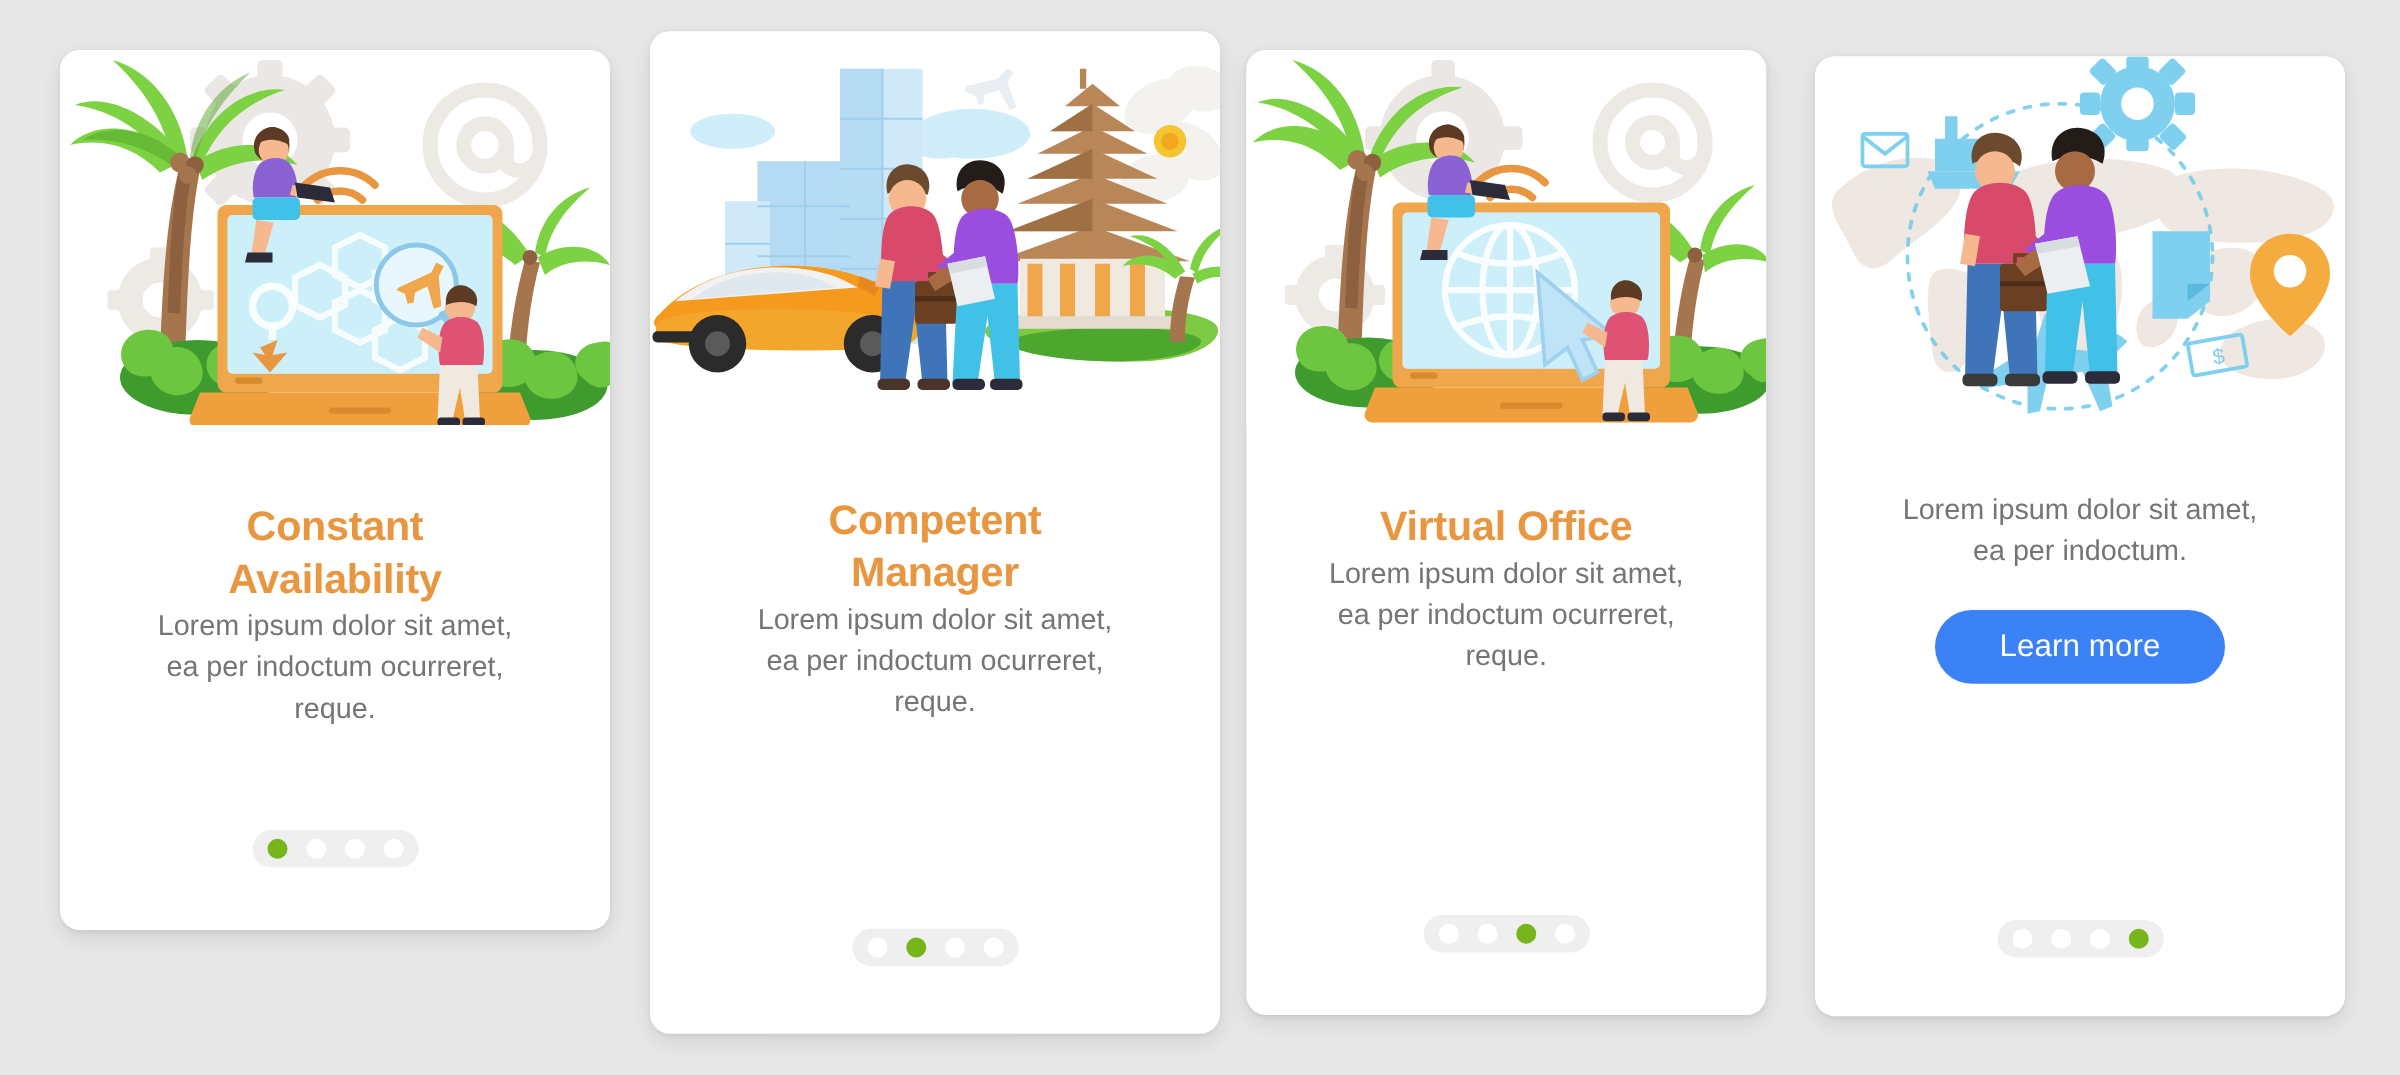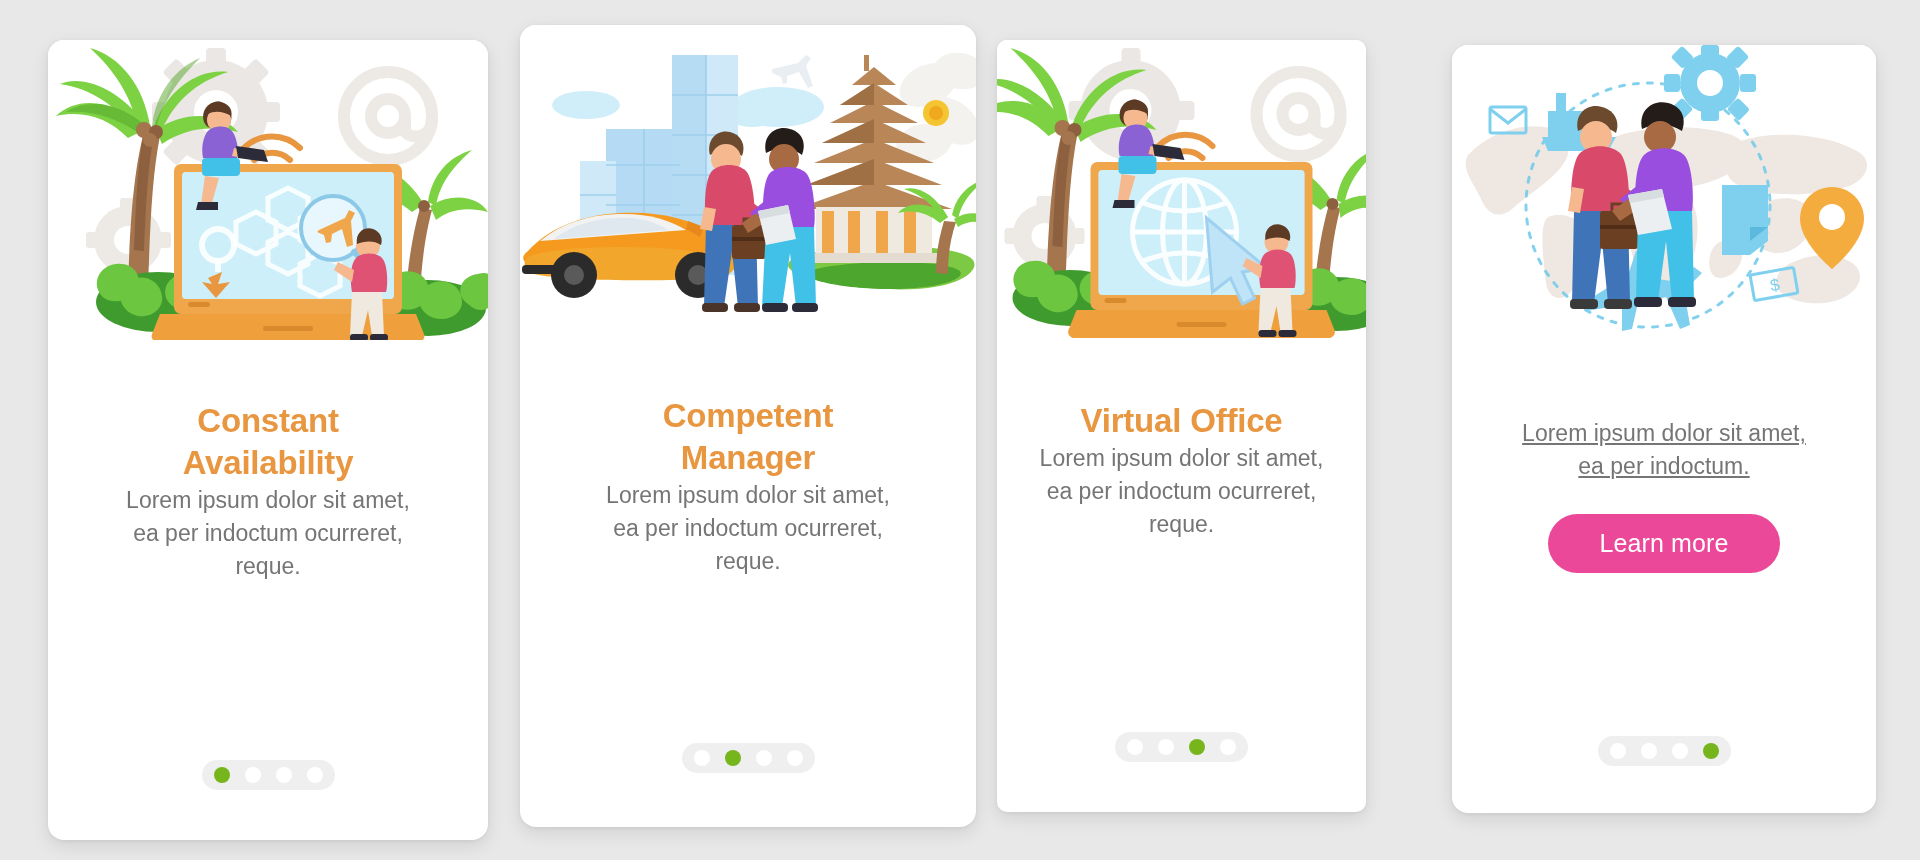--- a/index.html
+++ b/index.html
@@ -14,23 +14,23 @@
   .card {
     position: absolute;
     background: #ffffff;
     border-radius: 16px;
     box-shadow: 0 6px 18px rgba(0,0,0,0.10), 0 1px 4px rgba(0,0,0,0.06);
     overflow: hidden;
     display: flex;
     flex-direction: column;
   }
   
-  .card.c1 { left: 48px;   top: 40px;  width: 440px; height: 800px; }
+  .card.c1 { left: 48px;   top: 40px;  width: 440px; height: 704px; }
   .card.c2 { left: 520px;  top: 25px;  width: 456px; height: 802px; }
-  .card.c3 { left: 997px;  top: 40px;  width: 369px; height: 772px; border-radius: 10px; }
+  .card.c3 { left: 997px;  top: 40px;  width: 416px; height: 772px; }
   .card.c4 { left: 1452px; top: 45px;  width: 424px; height: 768px; }
 
   .hero { position: relative; width: 100%; flex: 0 0 auto; overflow: hidden; }
   .card.c1 .hero, .card.c3 .hero { height: 300px; }
   .card.c2 .hero { height: 310px; }
   .card.c4 .hero { height: 300px; }
   .hero svg { display: block; width: 100%; height: 100%; }
 
   .body-area {
     flex: 1 1 auto;
@@ -54,25 +54,25 @@
 
   .desc {
     color: #757575;
     font-size: 23px;
     line-height: 1.42;
     text-align: center;
   }
   .card.c1 .desc { max-width: 312px; }
   .card.c2 .desc { max-width: 312px; }
   .card.c3 .desc { max-width: 312px; }
-  .card.c4 .desc { max-width: 300px; margin-top: 72px; text-decoration: underline; }
+  .card.c4 .desc { max-width: 300px; margin-top: 46px; }
 
   .cta {
     margin-top: 32px;
-    background: #ec4899;
+    background: #3b82f6;
     color: #ffffff;
     border: none;
     border-radius: 40px;
     font-size: 25px;
     font-family: "Liberation Sans", sans-serif;
     padding: 15px 52px;
     cursor: pointer;
     letter-spacing: 0.1px;
   }
 

